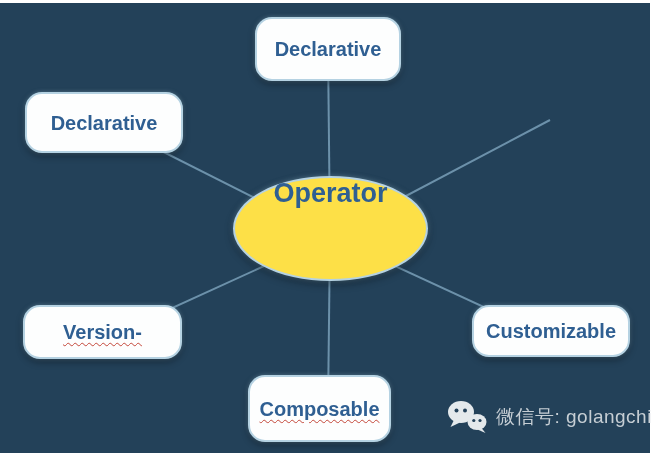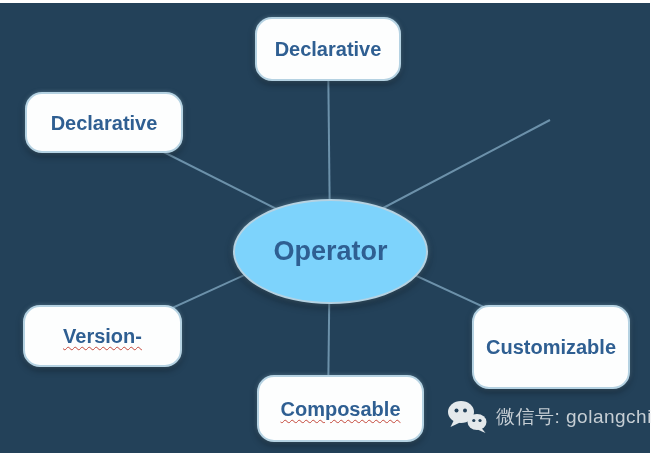--- a/index.html
+++ b/index.html
@@ -48,40 +48,39 @@
     color: #2f5f92;
     font-weight: bold;
     font-size: 20px;
     text-align: center;
     line-height: 24px;
   }
   .center-node {
     position: absolute;
     box-sizing: border-box;
     left: 233px;
-    top: 199px;
+    top: 176px;
     width: 195px;
     height: 105px;
-    background: #7dd3fc;
+    background: #fde047;
     border: 2px solid #b5d2e2;
     border-radius: 50%;
     box-shadow: 0 3px 9px rgba(0,0,0,0.4), 0 0 5px rgba(150,195,220,0.5);
     display: flex;
-    align-items: center;
     justify-content: center;
     color: #2f5f92;
     font-weight: bold;
     font-size: 27px;
   }
   .node-automation      { left: 255px; top: 17px;  width: 146px; height: 64px; }
   .node-declarative     { left: 25px;  top: 92px;  width: 158px; height: 61px; }
   .node-cloud-native    { left: 470px; top: 88px;  width: 160px; height: 64px; }
-  .node-version         { left: 23px;  top: 305px; width: 159px; height: 62px; text-align: center; }
-  .node-customizable    { left: 472px; top: 305px; width: 158px; height: 84px; }
-  .node-composable      { left: 257px; top: 375px; width: 167px; height: 67px; text-align: center; }
+  .node-version         { left: 23px;  top: 305px; width: 159px; height: 54px; text-align: center; }
+  .node-customizable    { left: 472px; top: 305px; width: 158px; height: 52px; }
+  .node-composable      { left: 248px; top: 375px; width: 143px; height: 67px; text-align: center; }
   .squiggle {
     text-decoration: underline;
     text-decoration-style: wavy;
     text-decoration-color: #c4473a;
     text-decoration-thickness: 1px;
     text-underline-offset: 3px;
   }
   .watermark {
     position: absolute;
     left: 447px;

